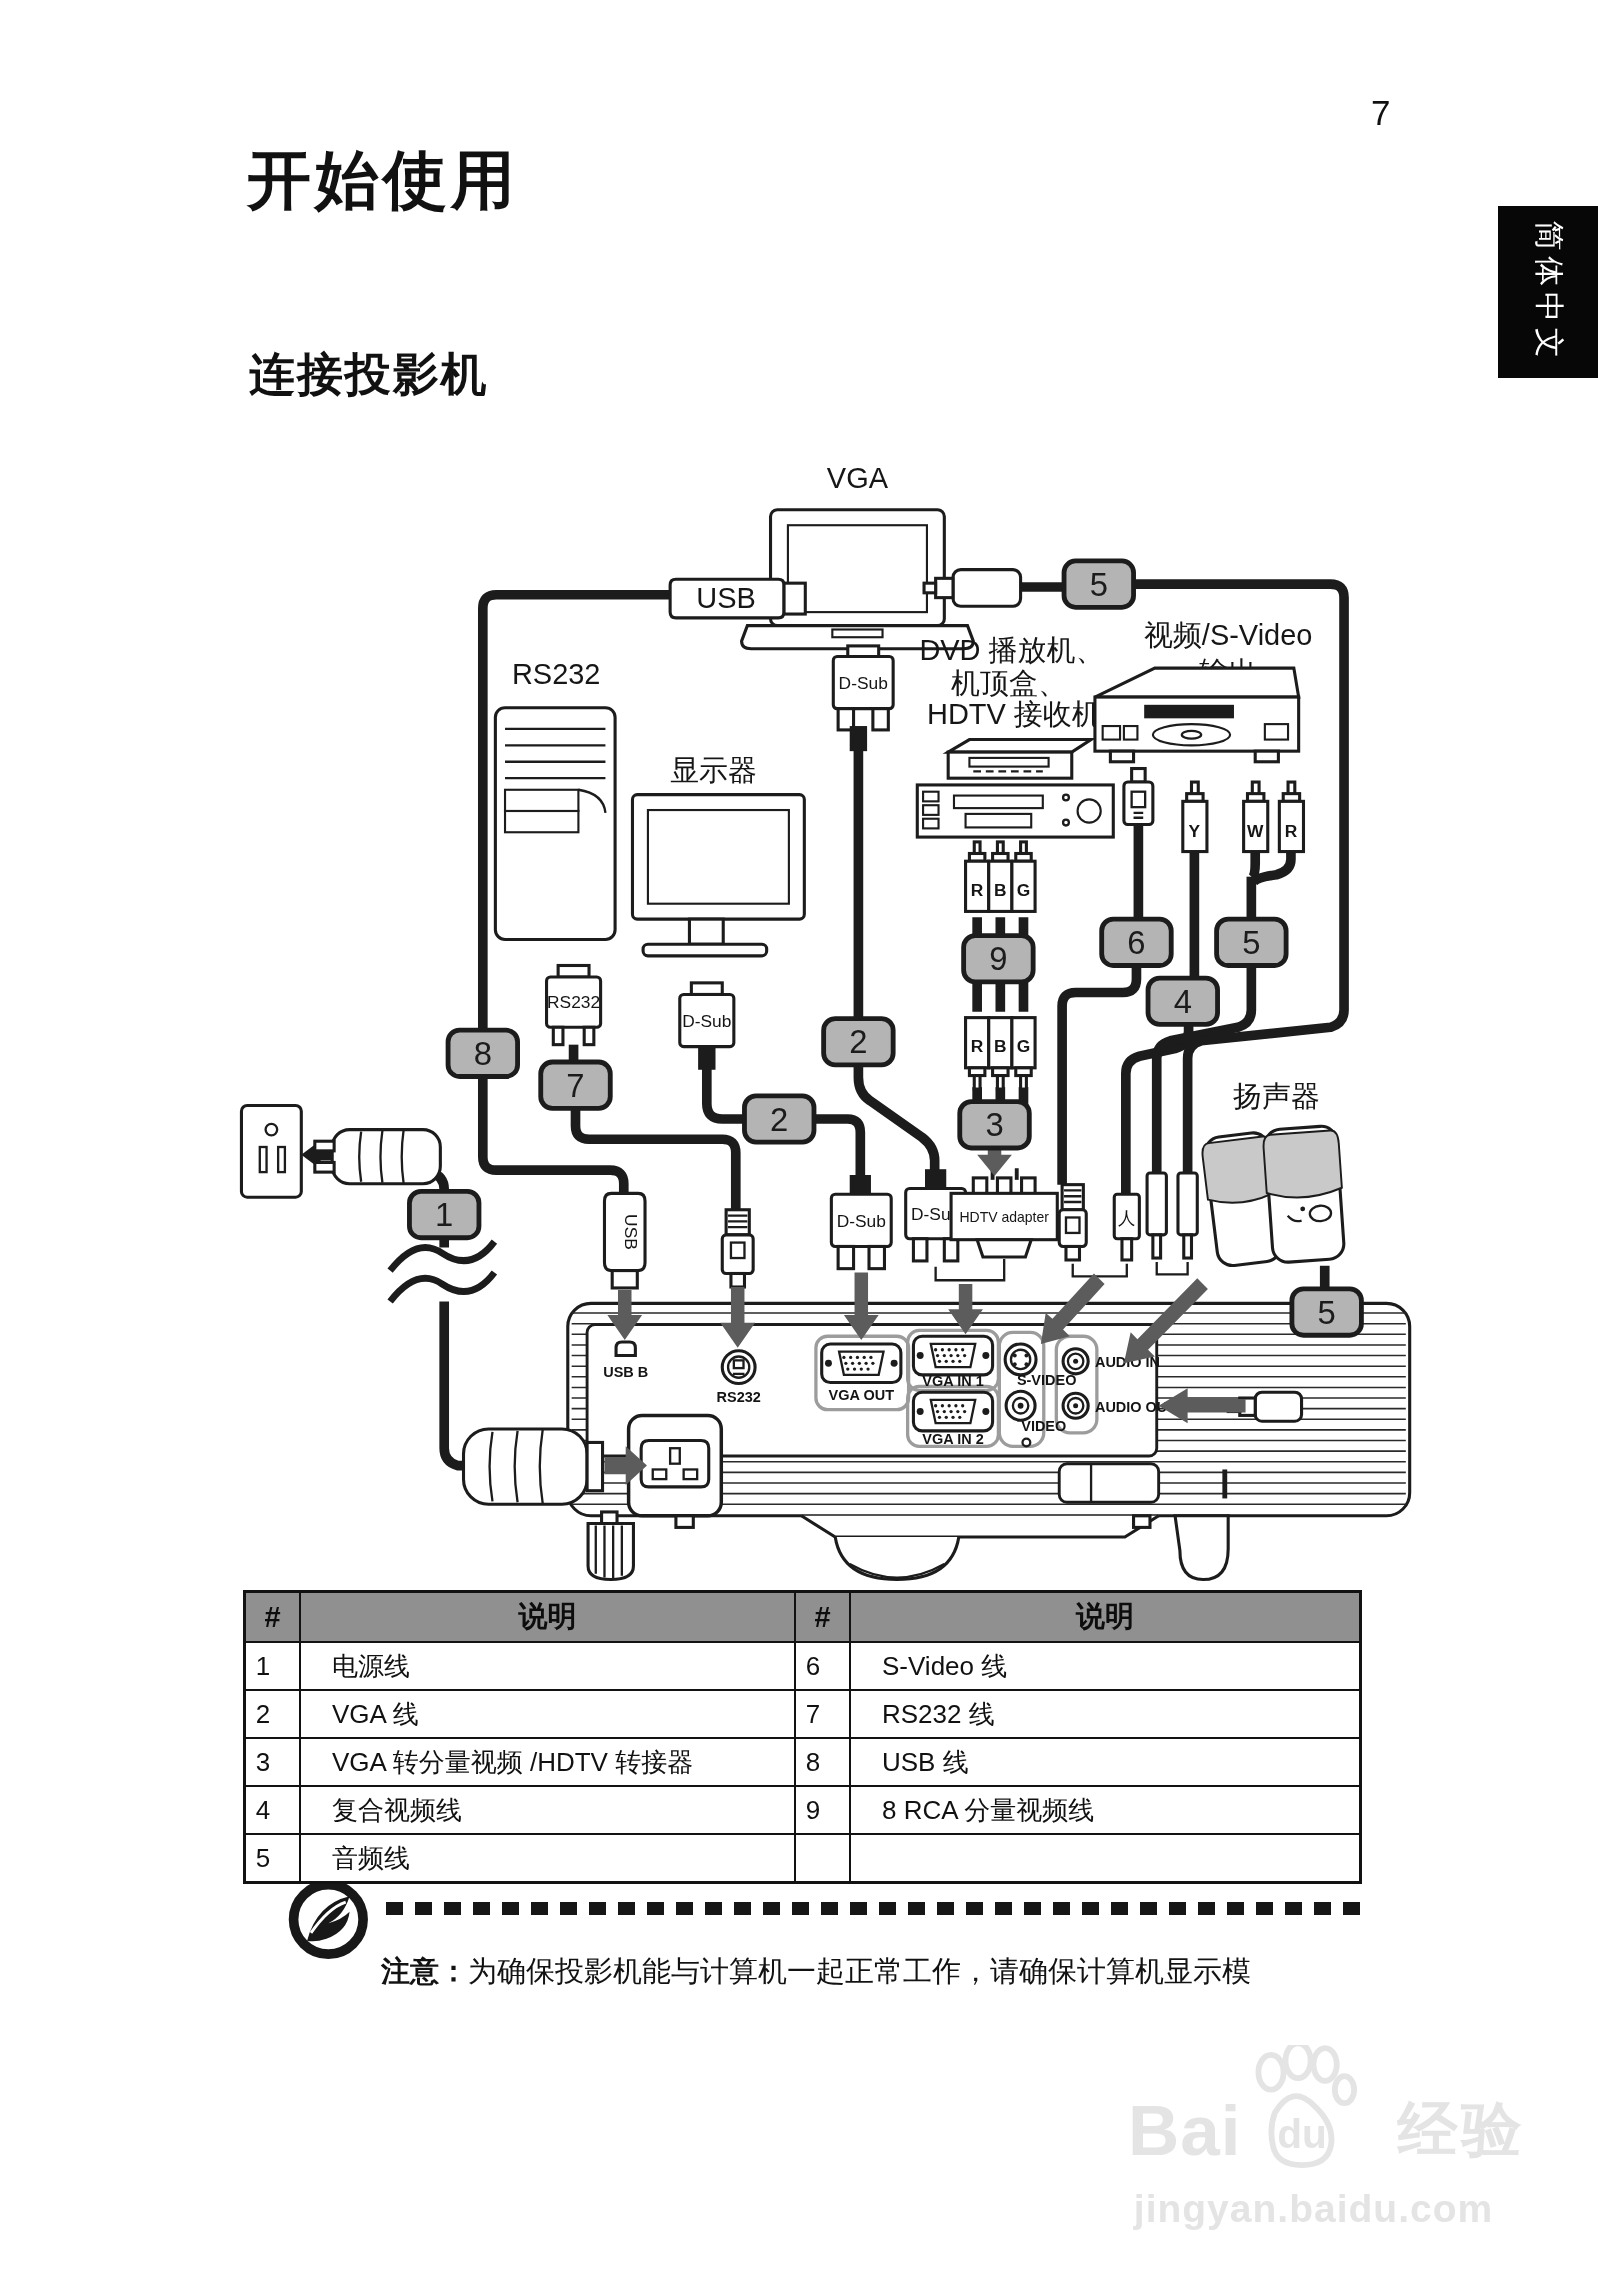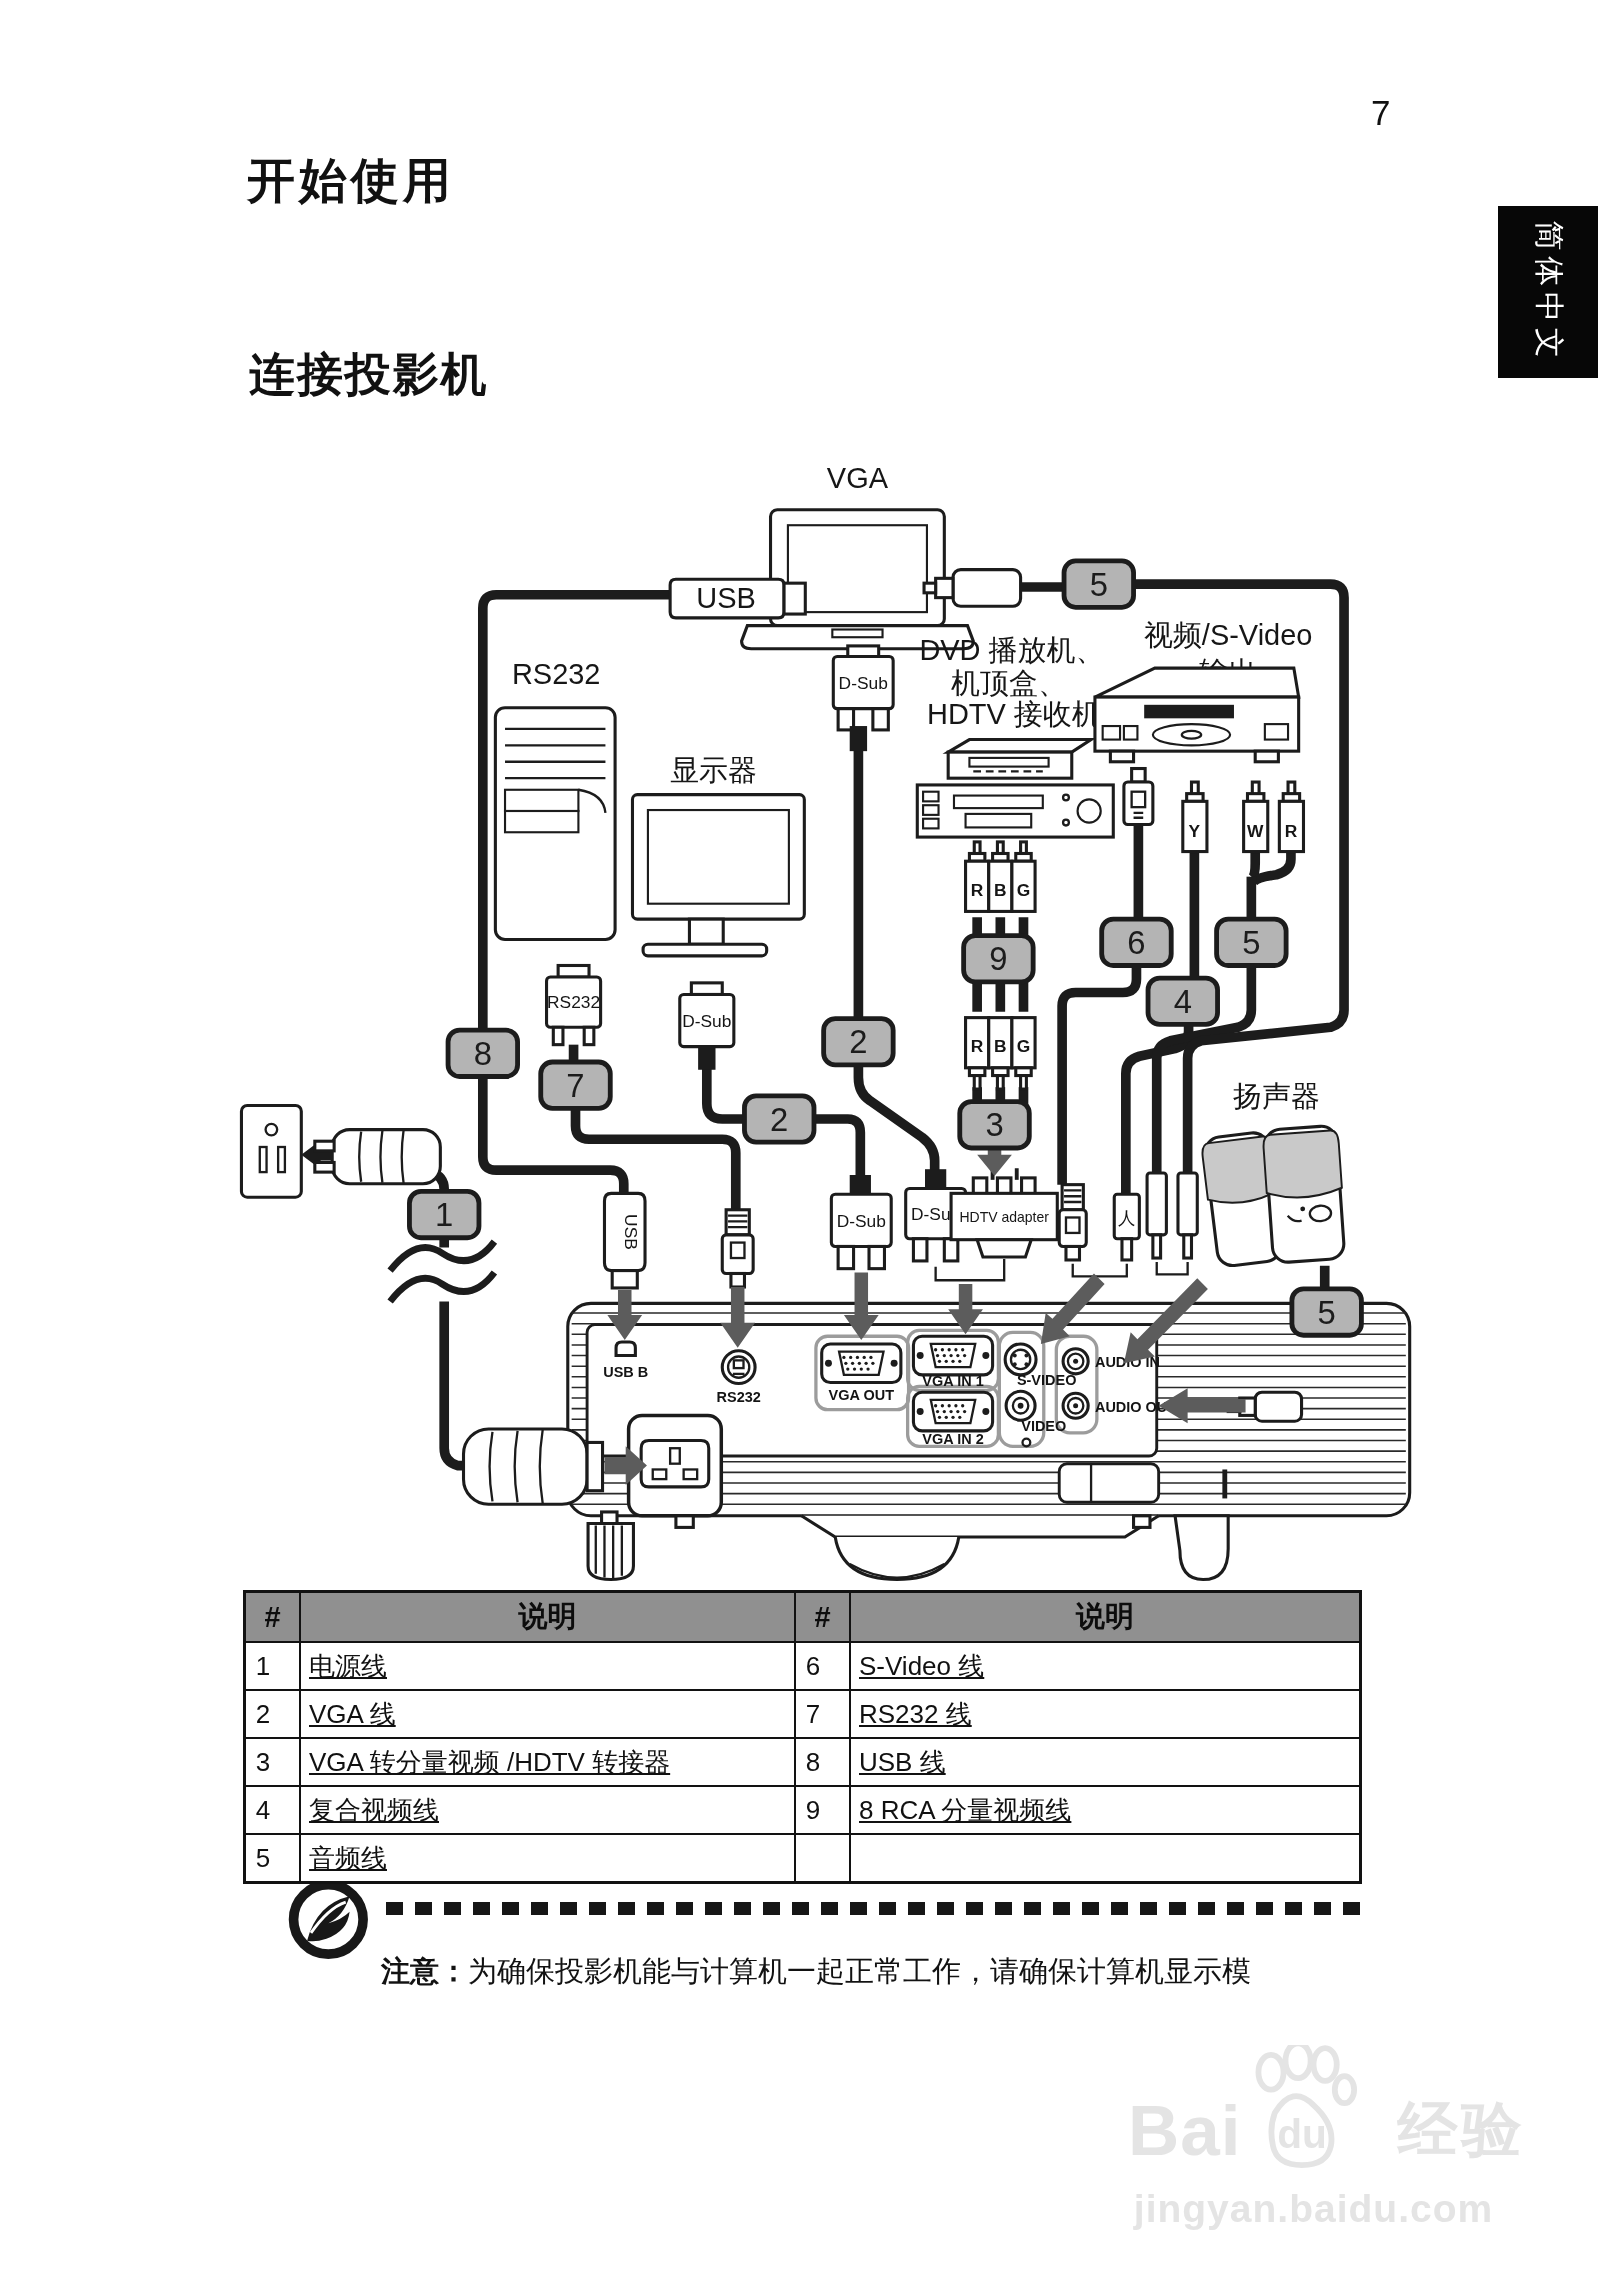--- a/index.html
+++ b/index.html
@@ -1,21 +1,21 @@
 <!DOCTYPE html>
 <html><head>
 <meta charset="utf-8">
 <style>
   html,body{margin:0;padding:0;background:#ffffff;}
   body{width:1599px;height:2294px;position:relative;font-family:"Liberation Sans",sans-serif;color:#111;overflow:hidden;}
   .abs{position:absolute;}
   #page-number{left:1371px;top:93px;font-size:35px;}
   #side-tab{left:1498px;top:206px;width:100px;height:172px;background:#070707;}
   #side-tab span{position:absolute;left:50%;top:50%;transform:translate(-50%,-50%) rotate(90deg);color:#fff;font-size:30px;letter-spacing:5.8px;white-space:nowrap;}
-  #page-title{left:247px;top:149px;font-size:48px;font-weight:bold;letter-spacing:3.9px;text-align:right;}
+  #page-title{left:247px;top:137px;font-size:64px;font-weight:bold;letter-spacing:3.9px;text-align:right;}
   #page-subtitle{left:245px;top:340px;font-size:46px;font-weight:bold;letter-spacing:1.9px;}
   svg text{font-family:"Liberation Sans",sans-serif;}
   .cn{font-size:30px;fill:#161616;}
   .lat{font-size:30px;fill:#161616;}
   .conlbl{font-size:18px;fill:#161616;}
   .portlbl{font-size:15px;font-weight:bold;fill:#141414;}
   .badge-r{fill:#b4b4b4;stroke:#1c1c1c;stroke-width:5;}
   .badge-t{font-size:34px;fill:#1c1c1c;text-anchor:middle;}
   .cable{fill:none;stroke:#1c1c1c;stroke-width:10;stroke-linejoin:round;}
   .cable2{fill:none;stroke:#1c1c1c;stroke-width:7;stroke-linejoin:round;}
@@ -26,21 +26,21 @@
   .blk{fill:#1c1c1c;stroke:none;}
   .gry{fill:#5c5c5c;stroke:none;}
   .grp{fill:none;stroke:#9c9c9c;stroke-width:3.4;}
   .rib{stroke:#2a2a2a;stroke-width:1.6;}
   
   #legend{left:244px;top:1591px;width:1115px;border-collapse:collapse;position:absolute;table-layout:fixed;}
   #legend th,#legend td{border:2.5px solid #121212;overflow:hidden;white-space:nowrap;}
   #legend th{background:#909090;font-size:29px;height:46px;text-align:center;color:#0d0d0d;}
   #legend td{font-size:26px;height:44px;background:#fff;}
   #legend td.n{padding-left:9.7px;}
-  #legend td.d{padding-left:8px;text-decoration:underline;}
+  #legend td.d{padding-left:31px;}
   #legend{outline:1px solid #121212;}
   
   #note-dash{left:386px;top:1902px;width:977px;height:12.6px;background:repeating-linear-gradient(90deg,#161616 0 17.4px,transparent 17.4px 29px);}
   #note-text{left:381px;top:1946px;width:888px;font-size:29px;line-height:50px;color:#121212;}
   #note-text b{font-weight:bold;margin-top:46px;}
   
   #watermark{left:1128px;top:2045px;color:#e4e4e4;}
   #watermark .row{display:flex;align-items:flex-end;}
   #wm-bai{font-size:71px;font-weight:bold;letter-spacing:1px;}
   #wm-jy{font-size:60px;font-weight:bold;letter-spacing:3.9px;margin-left:40px;}

